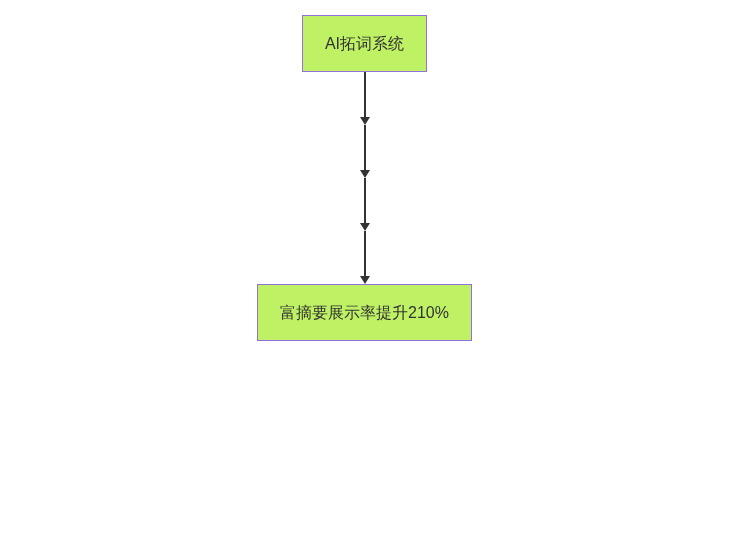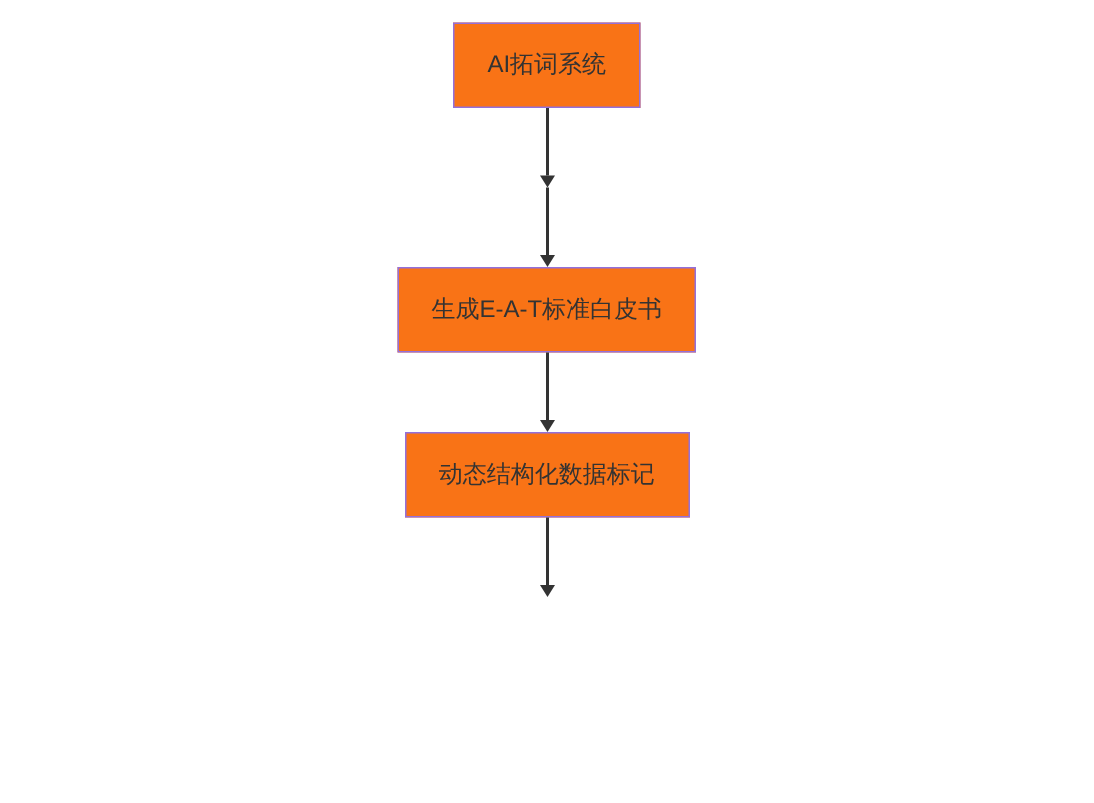--- a/index.html
+++ b/index.html
@@ -20,21 +20,21 @@
     left: 0;
     top: 0;
     width: 729px;
     padding-top: 15px;
     display: flex;
     flex-direction: column;
     align-items: center;
   }
   .node {
     box-sizing: border-box;
-    background: #f97316;
+    background: #bef264;
     border: 1px solid #9370DB;
     color: #333333;
     font-size: 16px;
     line-height: 19px;
     padding: 18px 22px;
     text-align: right;
     white-space: nowrap;
   }
   .edge {
     width: 2px;
@@ -62,23 +62,22 @@
 <div class="canvas">
   <div class="flow">
 
     <div class="node">AI拓词系统</div>
 
     <div class="edge"></div>
 
 
     <div class="edge"></div>
 
-    <div class="node">生成E-A-T标准白皮书</div>
 
     <div class="edge"></div>
 
-    <div class="node">动态结构化数据标记</div>
 
     <div class="edge"></div>
 
+    <div class="node">富摘要展示率提升210%</div>
 
   </div>
 </div>
 
 </body></html>

